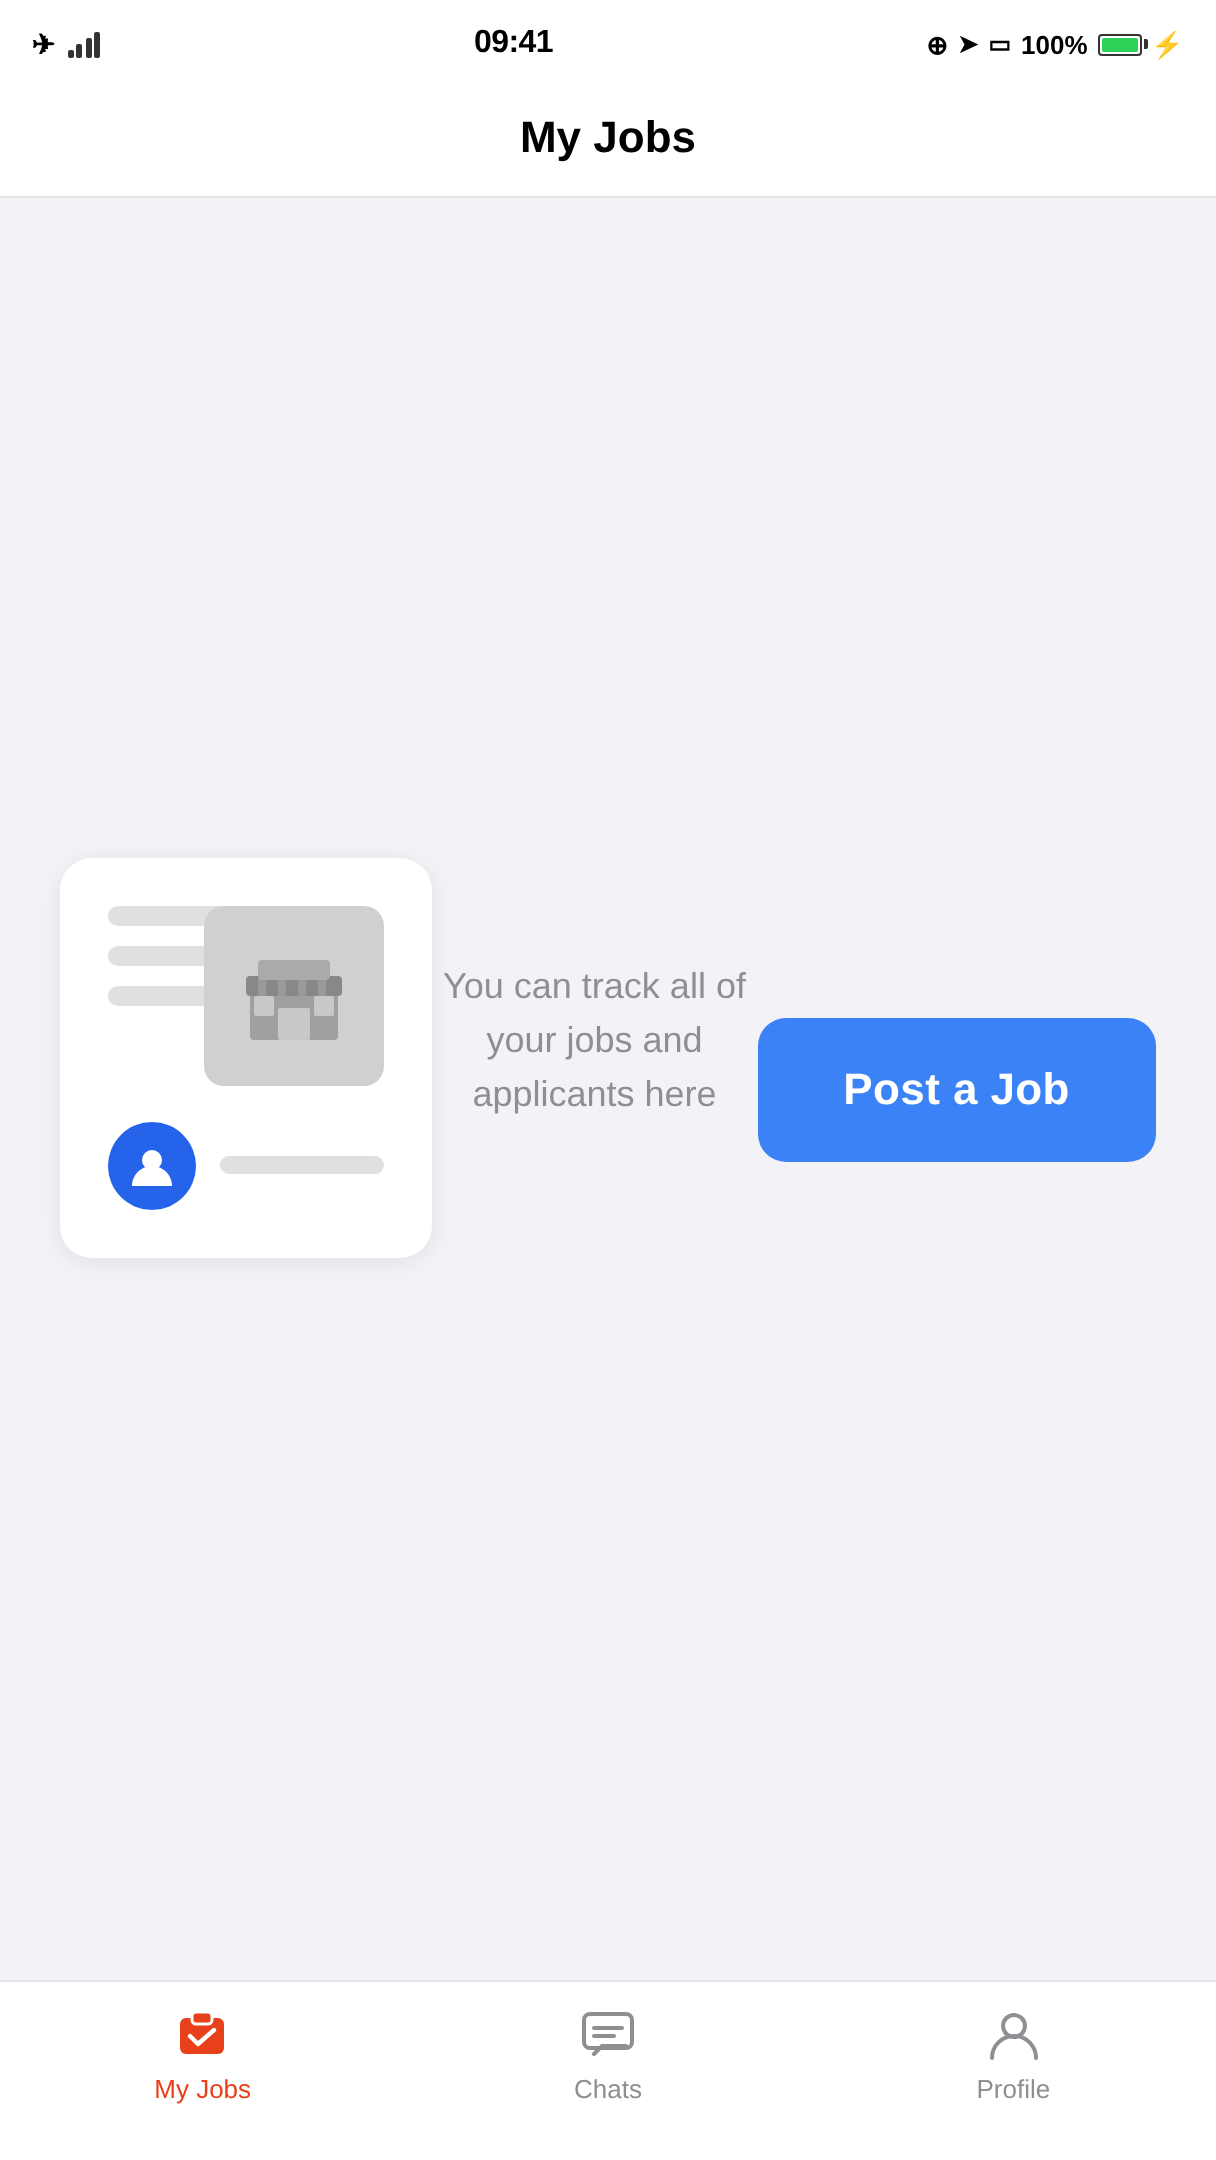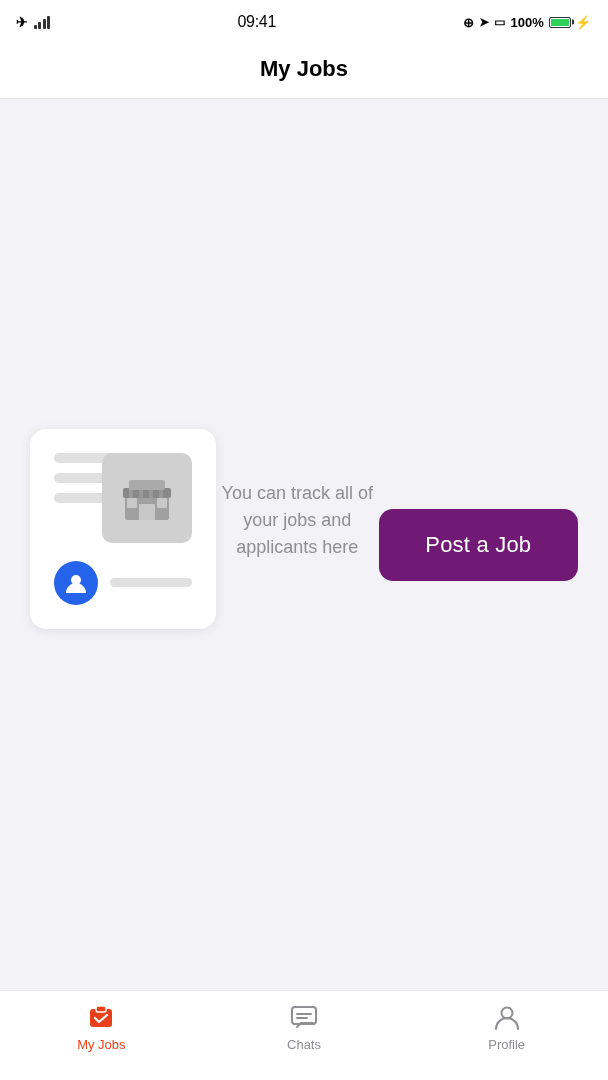--- a/index.html
+++ b/index.html
@@ -33,21 +33,21 @@
     .status-left {
       display: flex;
       align-items: center;
       gap: 6px;
       font-size: 13px;
       font-weight: 600;
     }
 
     .status-center {
       font-size: 16px;
-      font-weight: 400;
+      font-weight: 700;
       letter-spacing: -0.3px;
     }
 
     .status-right {
       display: flex;
       align-items: center;
       gap: 5px;
       font-size: 12px;
       font-weight: 600;
     }
@@ -194,28 +194,28 @@
       font-size: 18px;
       color: #8e8e93;
       text-align: center;
       line-height: 1.5;
       margin-bottom: 48px;
       max-width: 340px;
     }
 
     
     .post-job-button {
-      background: #701a75;
+      background: #3b82f6;
       color: #ffffff;
       border: none;
       border-radius: 14px;
       width: 480px;
       height: 72px;
       font-size: 22px;
-      font-weight: 400;
+      font-weight: 700;
       cursor: pointer;
       letter-spacing: 0.2px;
     }
 
     
     .tab-bar {
       background: #ffffff;
       border-top: 1px solid #e5e5ea;
       height: 90px;
       display: flex;

